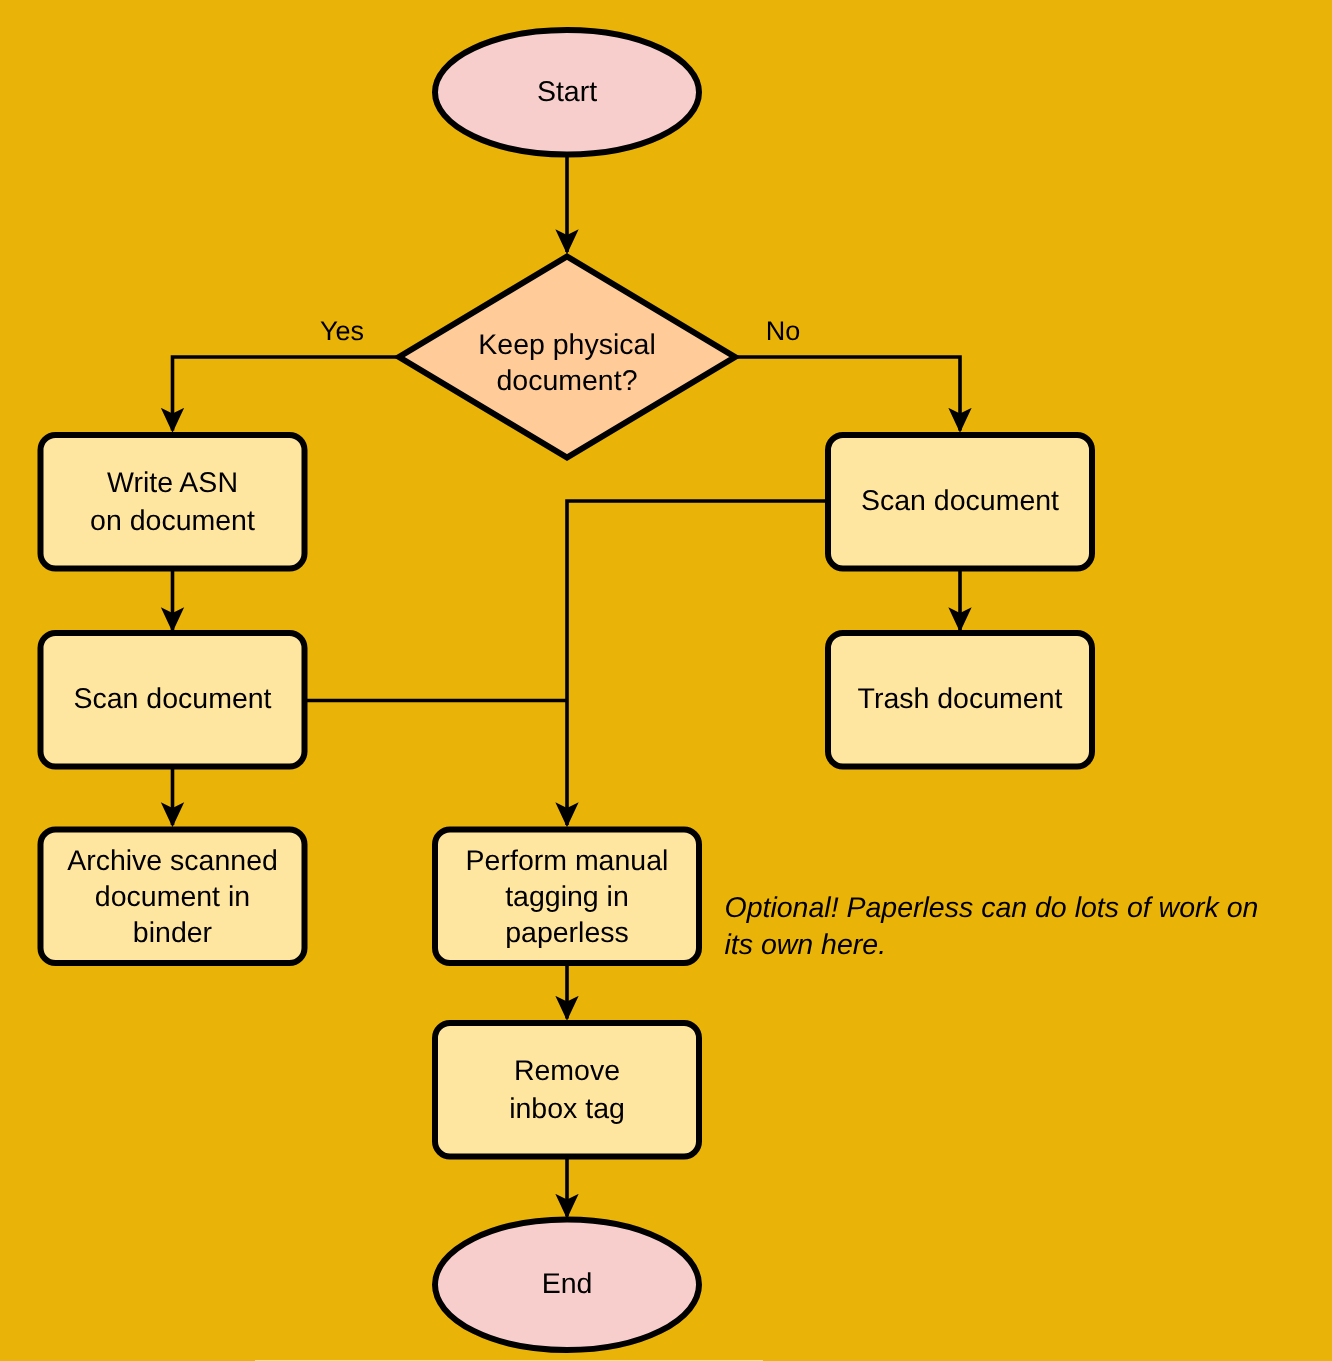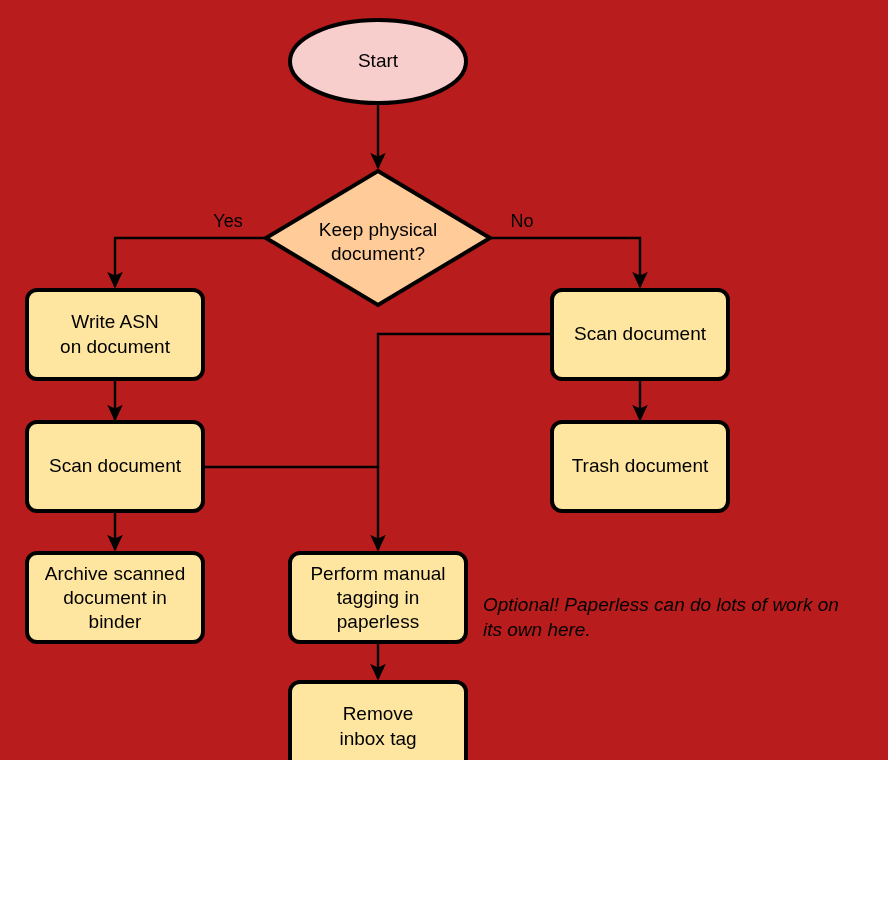--- a/index.html
+++ b/index.html
@@ -7,22 +7,22 @@
     margin: 0;
     padding: 0;
     background: #ffffff;
   }
   body {
     font-family: "Liberation Sans", sans-serif;
   }
   #canvas {
     position: relative;
     width: 888px;
-    height: 760px;
-    background: #b91c1c;
+    height: 907px;
+    background: #eab308;
     overflow: hidden;
   }
   #flow-svg {
     position: absolute;
     left: 0;
     top: 0;
     width: 888px;
     height: 907px;
   }
   .node-label {

